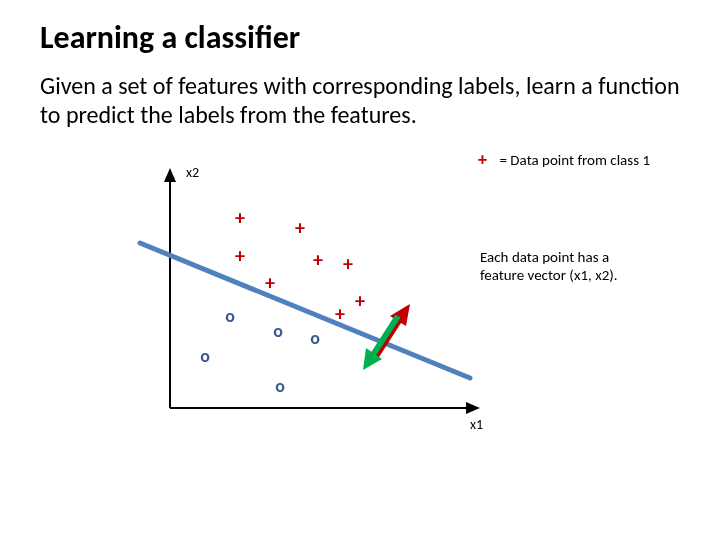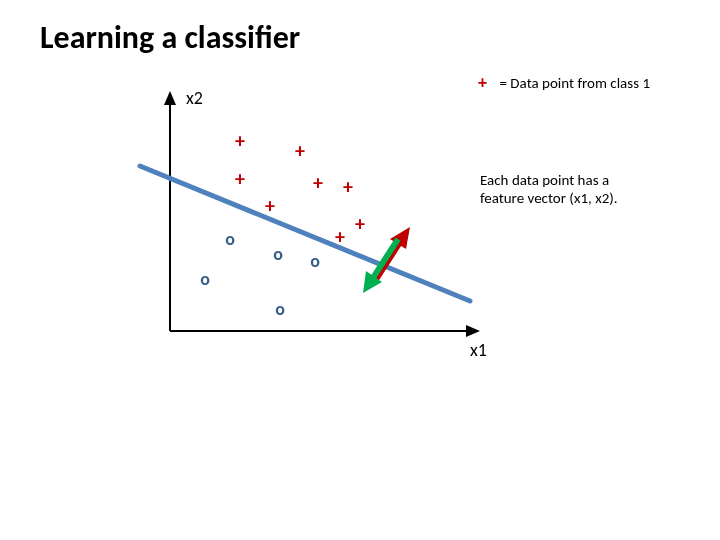--- a/index.html
+++ b/index.html
@@ -1,34 +1,35 @@
 <!DOCTYPE html>
 <html><head>
 <meta charset="utf-8">
 <style>
   html,body{margin:0;padding:0;width:720px;height:540px;background:#fff;font-family:Calibri,Arial,sans-serif;color:#000;}
   .slide{padding:18px 18px 0 40px;}
   .title{font-size:32px;margin:0 0 14px 0;}
   .body-text{font-size:24px;line-height:1.22;margin:0 0 18px 0;}
   .chart-area{position:relative;width:640px;height:300px;margin-left:0;}
   .chart-area svg{position:absolute;left:0;top:0;}
-  .axis-label{position:absolute;font-size:18px;}
+  .axis-label{position:absolute;font-size:14px;}
   .legend{position:absolute;right:30px;top:0;font-size:15px;}
   .legend-row{white-space:nowrap;margin-bottom:2px;}
   .plus{color:#c00000;font-weight:900;font-size:18px;display:inline-block;width:18px;}
   .circ{color:#385d8a;font-weight:900;font-size:18px;display:inline-block;width:18px;}
   .note{position:absolute;right:30px;top:60px;font-size:15px;width:170px;margin-top:40px;}
   .pt-plus{position:absolute;color:#c00000;font-weight:900;font-size:20px;transform:translate(-50%,-50%);}
   .pt-o{position:absolute;color:#385d8a;font-weight:900;font-size:18px;transform:translate(-50%,-50%);}
 </style>
 </head>
 <body>
 
 <div class="slide">
   <h1 class="title">Learning a classifier</h1>
+  <p class="body-text">Given a set of features with corresponding labels, learn a function to predict the labels from the features.</p>
 
   <div class="chart-area">
 
     <svg width="640" height="300">
 
       <line x1="130" y1="30" x2="130" y2="260" stroke="#000" stroke-width="2"></line>
       <polygon points="130,20 124,34 136,34" fill="#000"></polygon>
       <line x1="130" y1="260" x2="430" y2="260" stroke="#000" stroke-width="2"></line>
       <polygon points="440,260 426,254 426,266" fill="#000"></polygon>
 

